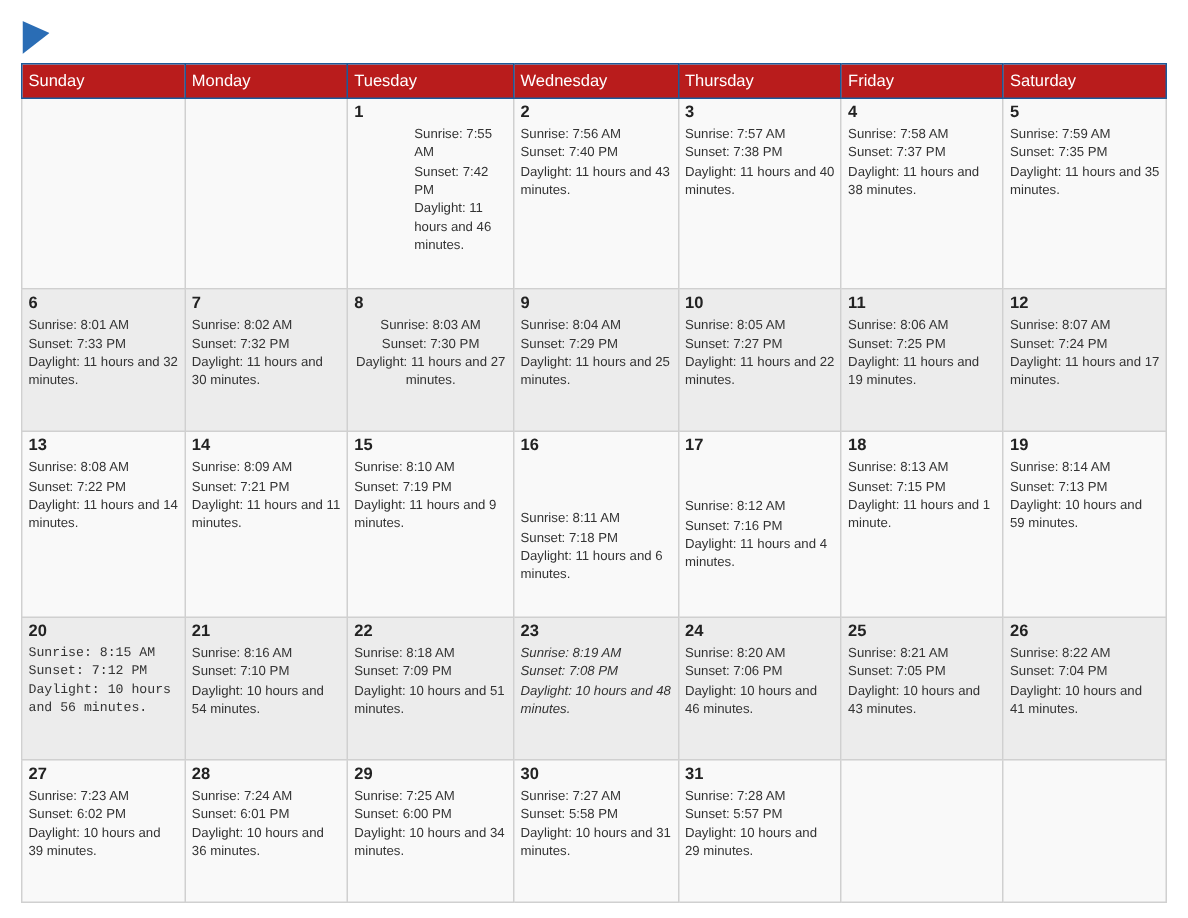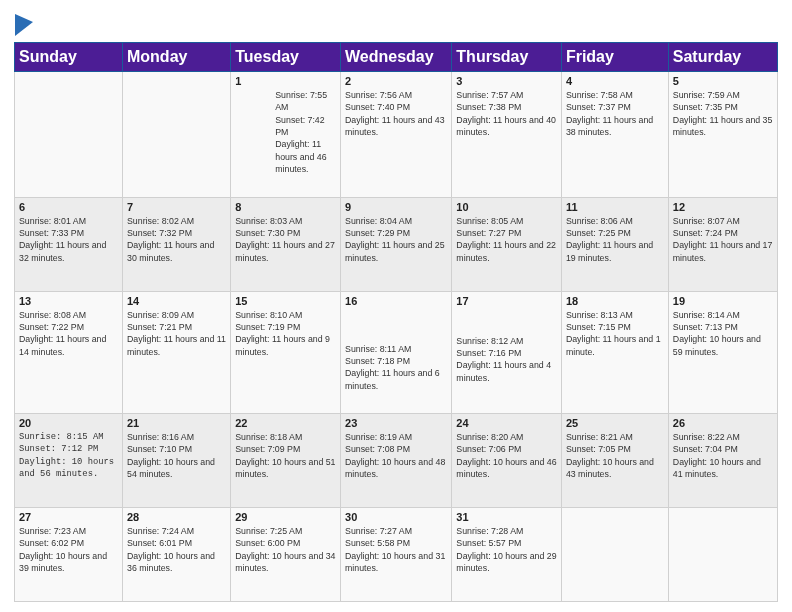--- a/index.html
+++ b/index.html
@@ -54,24 +54,24 @@
       font-size: 14px;
       color: #555;
       margin-top: 2px;
     }
     .calendar {
       width: 100%;
       border-collapse: collapse;
       flex: 1;
     }
     .calendar thead th {
-      background-color: #4c1d95;
+      background-color: #b91c1c;
       color: #fff;
-      font-size: 16px;
-      font-weight: bold;
+      font-size: 11px;
+      font-weight: normal;
       padding: 5px 4px;
       text-align: left;
       border: 1px solid #1a5a9a;
     }
     .calendar tbody td {
       border: 1px solid #d0d0d0;
       vertical-align: top;
       padding: 3px 4px;
       font-size: 9px;
       color: #333;
@@ -174,21 +174,21 @@
 Daylight: 11 hours and 32 minutes.</div>
           </td>
           <td>
             <span class="day-number">7</span>
             <div class="cell-info" style="white-space: pre-line;">Sunrise: 8:02 AM
 Sunset: 7:32 PM
 Daylight: 11 hours and 30 minutes.</div>
           </td>
           <td>
             <span class="day-number">8</span>
-            <div class="cell-info" style="white-space: pre-line;">Sunrise: 8:03 AM
+            <div class="cell-info" style="white-space: pre-line; text-align: center;">Sunrise: 8:03 AM
 Sunset: 7:30 PM
 Daylight: 11 hours and 27 minutes.</div>
           </td>
           <td>
             <span class="day-number">9</span>
             <div class="cell-info" style="white-space: pre-line;">Sunrise: 8:04 AM
 Sunset: 7:29 PM
 Daylight: 11 hours and 25 minutes.</div>
           </td>
           <td>
@@ -268,21 +268,21 @@
 Daylight: 10 hours and 54 minutes.</div>
           </td>
           <td>
             <span class="day-number">22</span>
             <div class="cell-info" style="white-space: pre-line;">Sunrise: 8:18 AM
 Sunset: 7:09 PM
 Daylight: 10 hours and 51 minutes.</div>
           </td>
           <td>
             <span class="day-number">23</span>
-            <div class="cell-info" style="white-space: pre-line;">Sunrise: 8:19 AM
+            <div class="cell-info" style="white-space: pre-line; font-style: italic;">Sunrise: 8:19 AM
 Sunset: 7:08 PM
 Daylight: 10 hours and 48 minutes.</div>
           </td>
           <td>
             <span class="day-number">24</span>
             <div class="cell-info" style="white-space: pre-line;">Sunrise: 8:20 AM
 Sunset: 7:06 PM
 Daylight: 10 hours and 46 minutes.</div>
           </td>
           <td>

